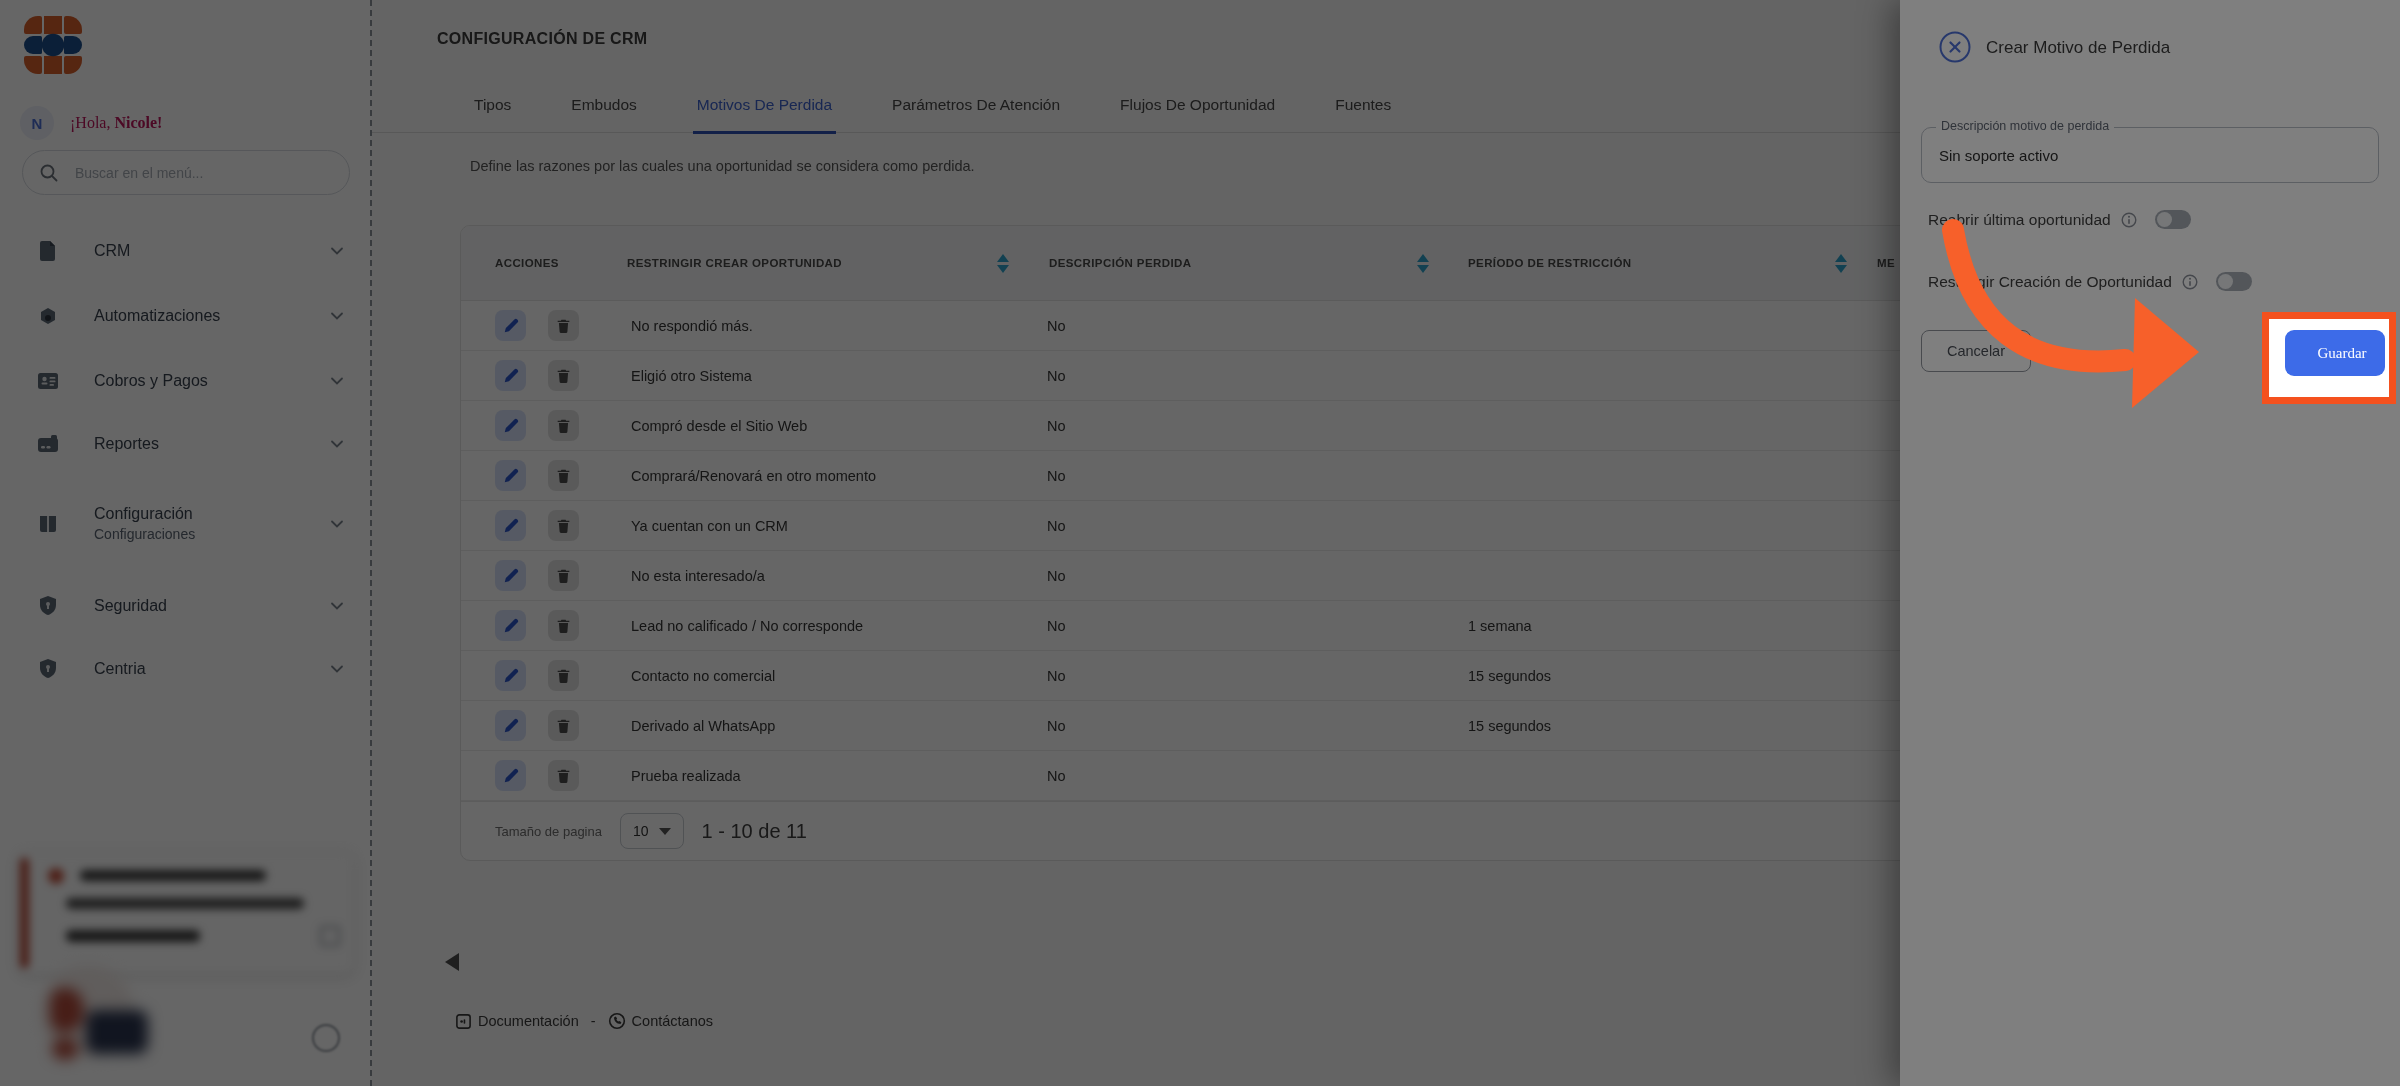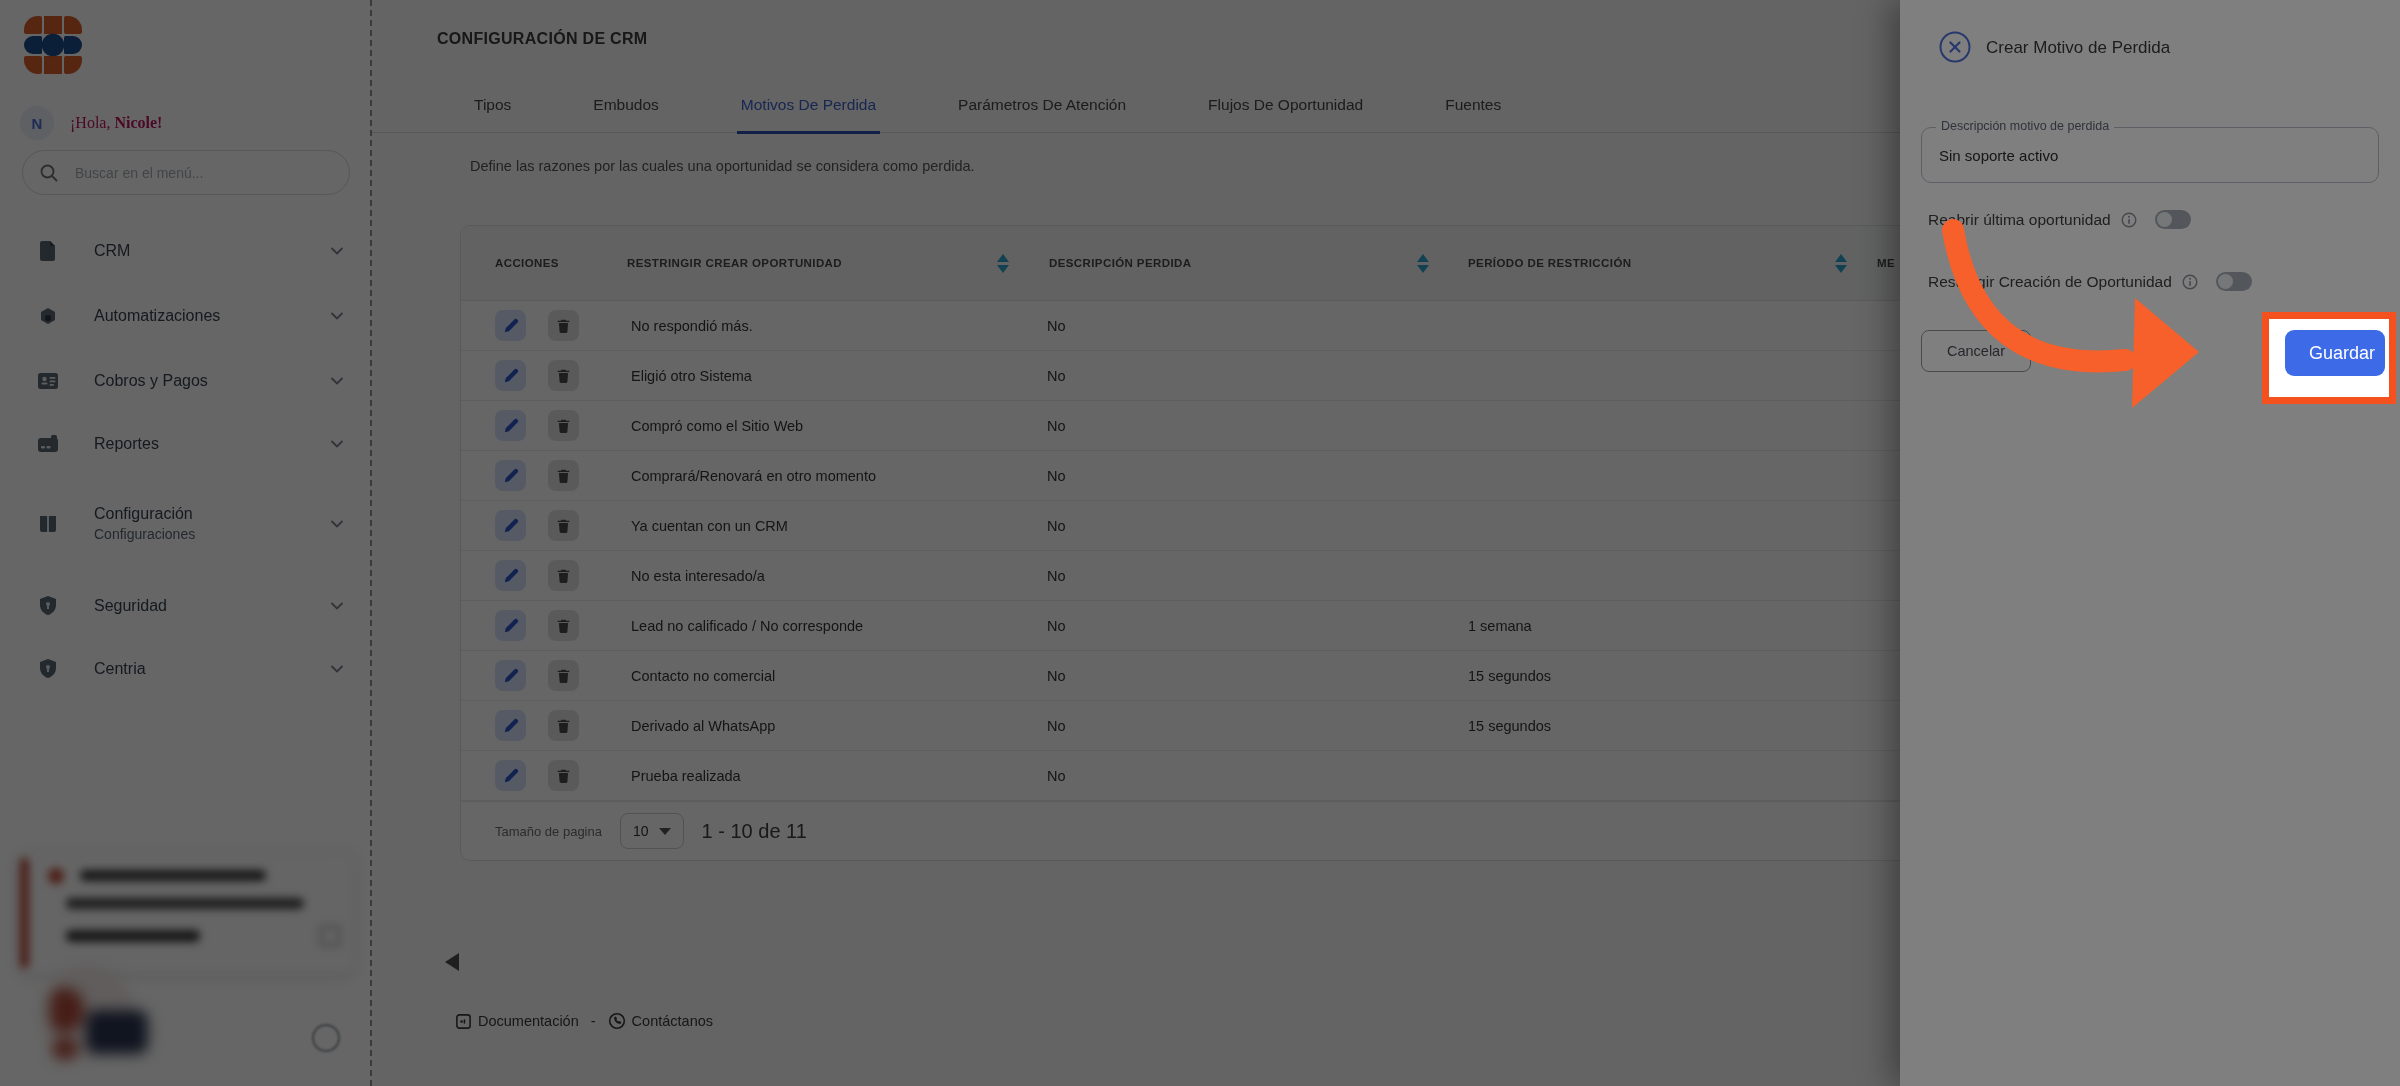--- a/index.html
+++ b/index.html
@@ -46,21 +46,21 @@
   .blur-logo .disc{position:absolute;left:0;top:0;width:92px;height:92px;border-radius:50%;background:#f1e9e6;}
   .blur-logo .red{position:absolute;left:8px;top:22px;width:34px;height:44px;background:#b24a3a;border-radius:40% 60% 60% 40%;}
   .blur-logo .dark{position:absolute;left:44px;top:44px;width:62px;height:44px;background:#2b3550;border-radius:10px;}
   .blur-logo .red2{position:absolute;left:10px;top:72px;width:26px;height:22px;background:#b24a3a;border-radius:50%;}
   .mini-circle{position:absolute;left:312px;top:1024px;width:24px;height:24px;border:2px solid #979da5;
                border-radius:50%;filter:blur(1px);}
   
   .main{position:absolute;left:372px;top:0;width:2028px;height:1086px;}
   .page-title{position:absolute;left:65px;top:30px;font-size:16px;font-weight:bold;color:#3c3c3c;letter-spacing:.3px;}
   .tabs{position:absolute;left:0;top:76px;width:2028px;height:57px;border-bottom:1px solid #dcdcdc;
-        display:flex;align-items:flex-end;gap:74px;padding-left:98px;box-sizing:border-box;}
+        display:flex;align-items:flex-end;gap:52px;padding-left:98px;box-sizing:border-box;}
   .tab{font-size:15.5px;color:#474747;padding:0 4px 18px 4px;cursor:pointer;white-space:nowrap;}
   .tab.active{color:#3d63cf;border-bottom:3px solid #2f52b5;margin-bottom:-2px;padding-bottom:17px;}
   .desc{position:absolute;left:98px;top:158px;font-size:14.5px;color:#565656;}
   
   .card{position:absolute;left:88px;top:225px;width:1870px;background:#fff;border:1px solid #e2e2e2;
         border-radius:10px;box-sizing:border-box;overflow:hidden;}
   .thead{display:flex;height:74px;background:#f6f7f8;border-bottom:1px solid #e4e4e4;align-items:center;}
   .hcell{display:flex;align-items:center;justify-content:space-between;box-sizing:border-box;height:100%;}
   .hlabel{font-size:11.5px;font-weight:bold;color:#494949;letter-spacing:.4px;}
   .c1{width:152px;padding-left:34px;}
@@ -111,21 +111,21 @@
   .toggle .knob{position:absolute;left:2px;top:2px;width:15px;height:15px;border-radius:50%;background:#eceff1;}
   .btn-cancel{position:absolute;left:21px;top:330px;width:110px;height:42px;border:1.5px solid #90959d;
               border-radius:8px;background:#fff;font-size:14.5px;color:#4a4f57;cursor:pointer;
               font-family:"Liberation Sans",sans-serif;}
   
   .backdrop{position:absolute;left:0;top:0;width:1900px;height:1086px;background:rgba(0,0,0,.20);z-index:5;}
   .overlay{position:absolute;inset:0;background:rgba(0,0,0,.50);z-index:20;}
   .highlight{position:absolute;left:2262px;top:312px;width:134px;height:92px;background:#fff;
              border:7px solid #f4511e;box-sizing:border-box;z-index:30;}
   .btn-save{position:absolute;left:16px;top:11px;width:100px;height:46px;border:none;border-radius:9px;
-            background:#3d6be8;color:#fff;font-size:18px;cursor:pointer;font-family:Liberation Sans, sans-serif;padding-left:20px;}
+            background:#3d6be8;color:#fff;font-size:15px;cursor:pointer;font-family:Liberation Serif, serif;padding-left:20px;}
   .arrow{position:absolute;left:1920px;top:210px;z-index:40;pointer-events:none;}
 </style>
 </head>
 <body>
 
 <div id="app">
 
   <div class="sidebar">
     <div class="logo">
       <div class="tl"></div>
@@ -330,21 +330,21 @@
               <svg width="16" height="16" viewBox="0 0 18 18">
                 <path fill="currentColor" d="M12.8 1.7a2.3 2.3 0 0 1 3.2 0l.3.3a2.3 2.3 0 0 1 0 3.2l-9.6 9.6L2 16l1.2-4.7z"></path>
               </svg>
             </button>
           <button class="icon-btn del">
               <svg width="15" height="15" viewBox="0 0 18 18">
                 <path fill="currentColor" d="M6.5 2h5l.7 1.3H16v1.6H2V3.3h3.8zM3.5 6h11l-.8 10.2A1.8 1.8 0 0 1 11.9 18H6.1a1.8 1.8 0 0 1-1.8-1.8z"></path>
               </svg>
             </button>
         </div>
-        <div class="cell c2">Compró como el Sitio Web</div>
+        <div class="cell c2">Compró desde el Sitio Web</div>
         <div class="cell c3">No</div>
         <div class="cell c4"></div>
       </div>
       <div class="trow">
         <div class="cell c1 actions">
           <button class="icon-btn edit">
               <svg width="16" height="16" viewBox="0 0 18 18">
                 <path fill="currentColor" d="M12.8 1.7a2.3 2.3 0 0 1 3.2 0l.3.3a2.3 2.3 0 0 1 0 3.2l-9.6 9.6L2 16l1.2-4.7z"></path>
               </svg>
             </button>

